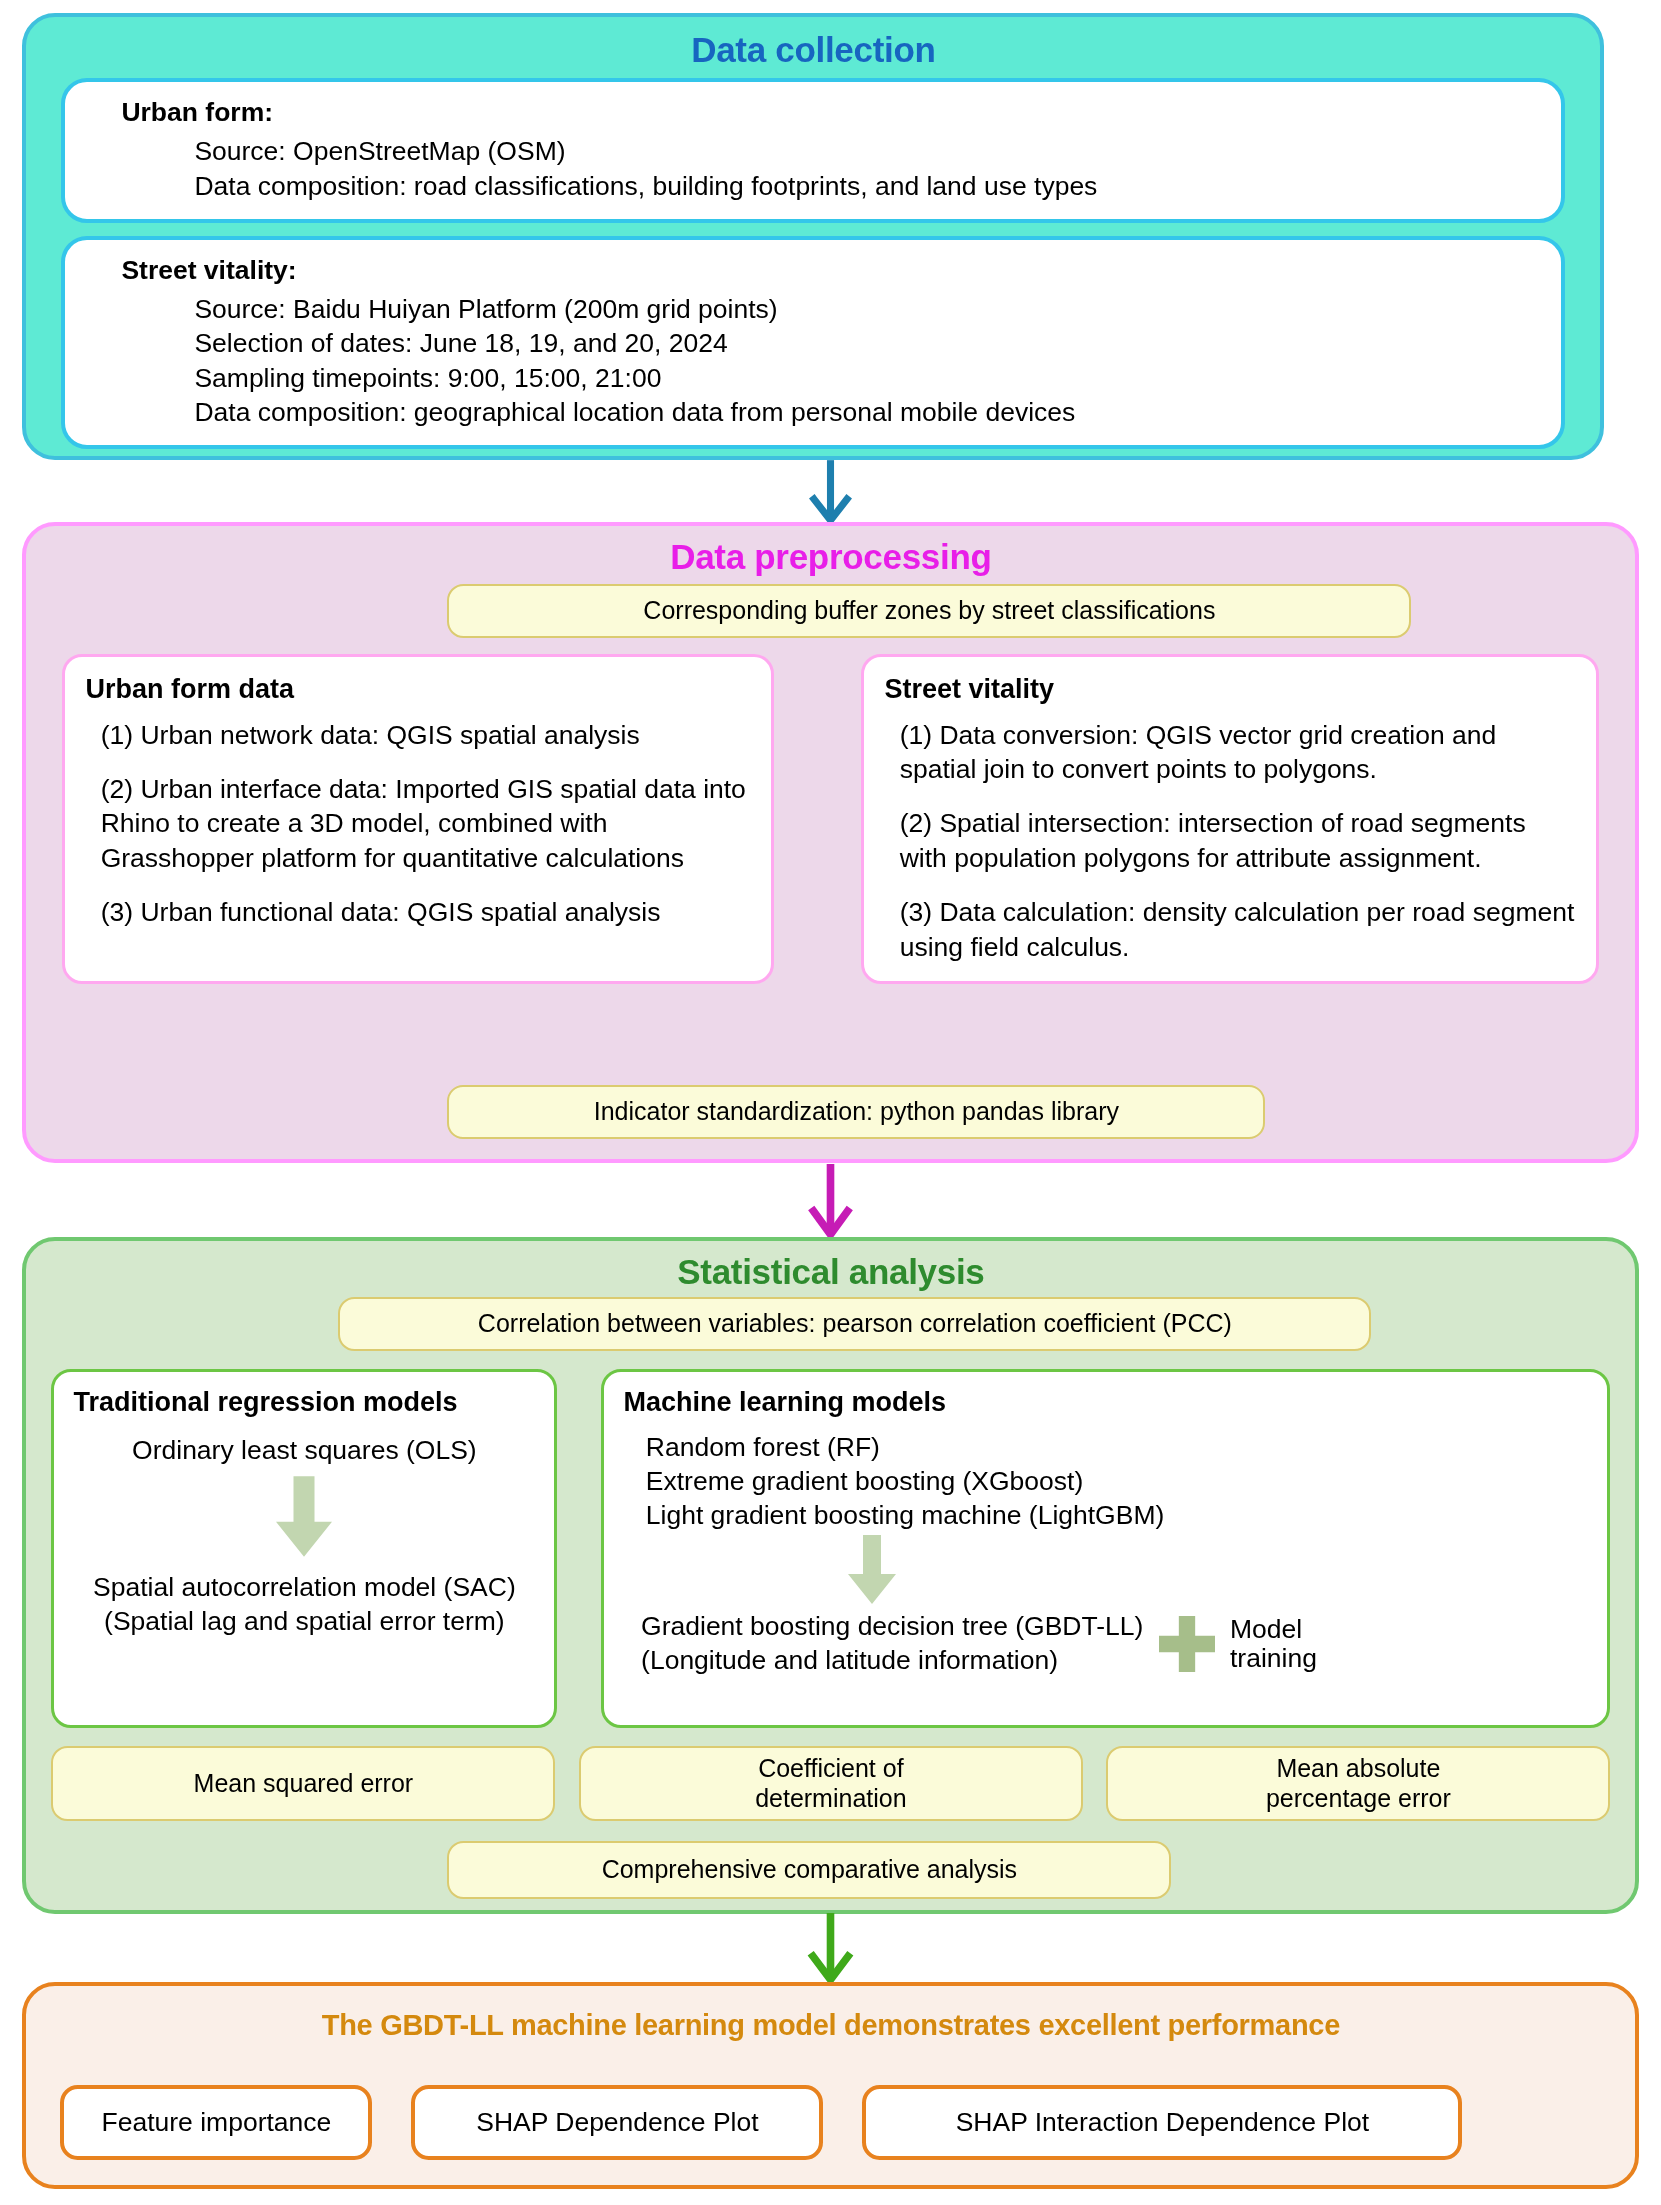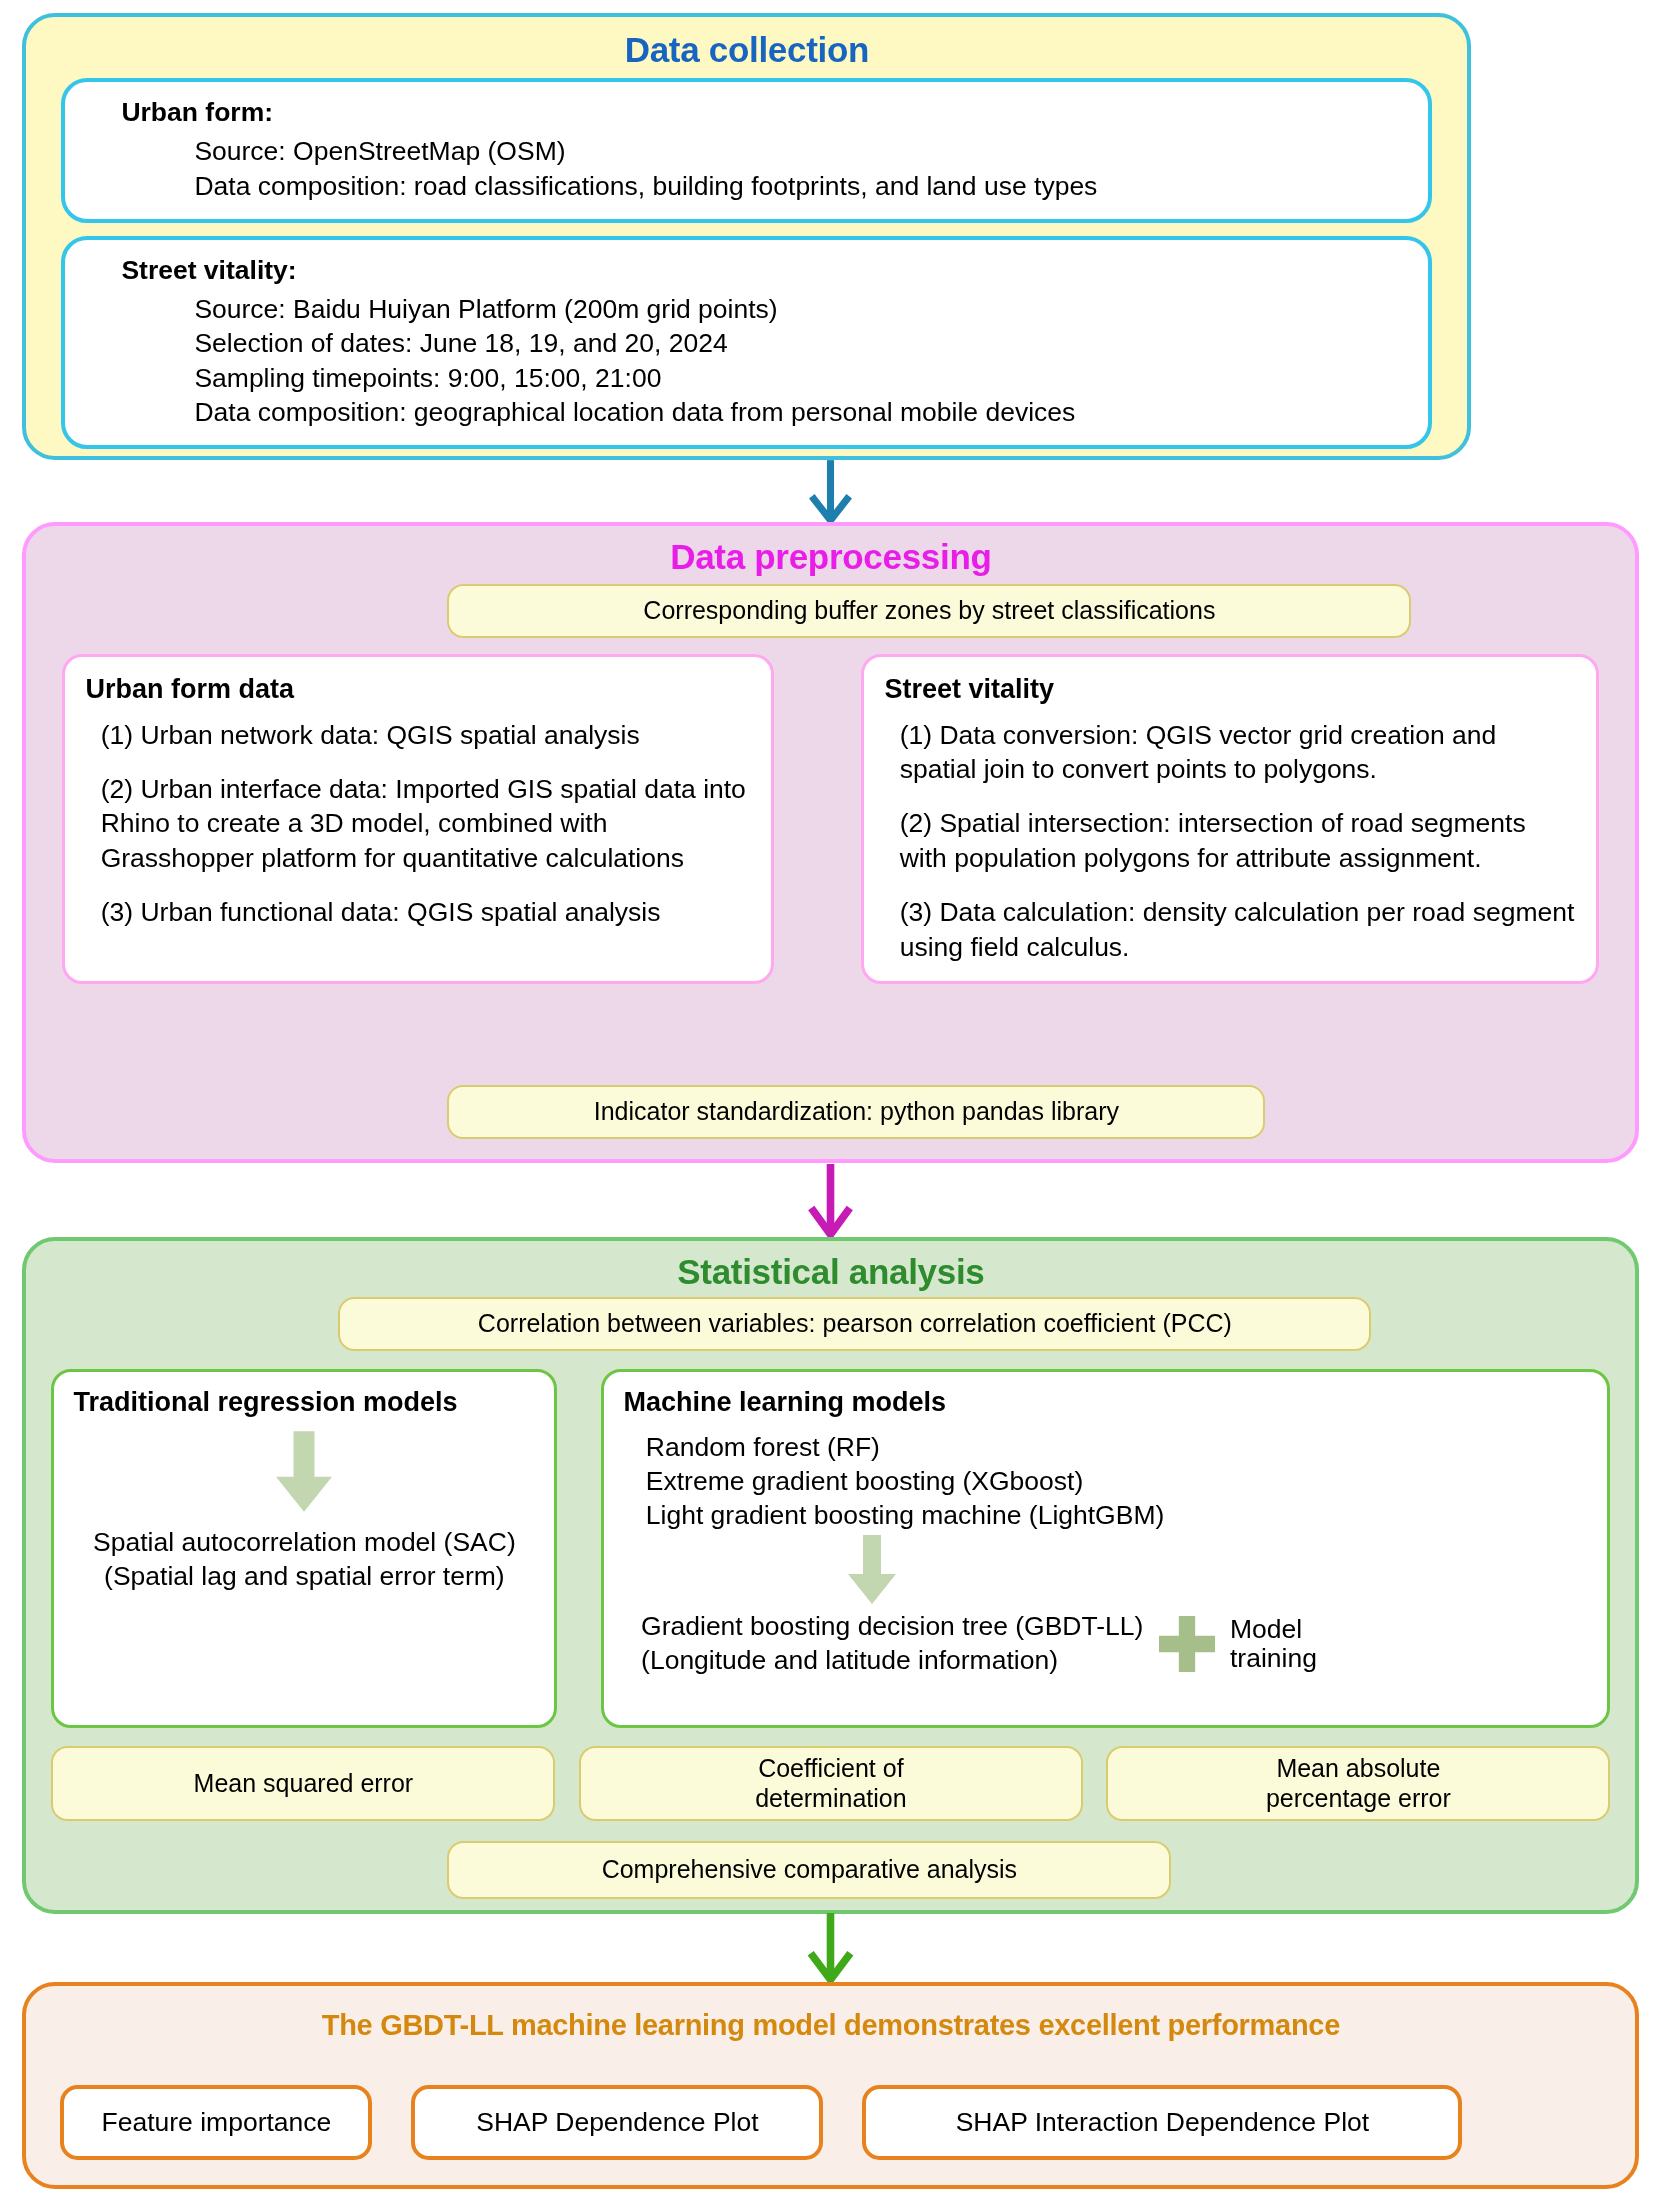--- a/index.html
+++ b/index.html
@@ -29,23 +29,23 @@
   .section-title {
     text-align: center;
     font-weight: bold;
     letter-spacing: -0.3px;
   }
 
   
   #sec-collection {
     left: 22.4px;
     top: 13px;
-    width: 1449px;
+    width: 1582px;
     height: 447px;
-    background: #fef9c3;
+    background: #5eead4;
     border: 4.1px solid #3fc0dd;
   }
   #sec-collection .section-title {
     color: #1765c0;
     font-size: 35px;
     margin-top: 13px;
     margin-bottom: 8.2px;
   }
 
   .inner-card-blue {
@@ -364,20 +364,21 @@
 
   <div class="section" id="sec-stats">
     <div class="section-title">Statistical analysis</div>
 
     <div class="pill" id="pill-pcc">Correlation between variables: pearson correlation coefficient (PCC)</div>
 
     <div class="twocol-stats">
 
       <div class="card-green left">
         <div class="card-title">Traditional regression models</div>
+        <div class="stats-line" style="text-align:center;margin-top:15.3px;">Ordinary least squares (OLS)</div>
 
         <div class="arrow-block">
           <svg class="fat-arrow" viewBox="0 0 96 138" xmlns="http://www.w3.org/2000/svg">
             <polygon points="30,0 66,0 66,78 96,78 48,138 0,78 30,78" fill="#c2d6b0"></polygon>
           </svg>
         </div>
 
         <div class="stats-line" style="text-align:center;margin-top:14px;">Spatial autocorrelation model (SAC)</div>
         <div class="stats-line" style="text-align:center;">(Spatial lag and spatial error term)</div>
       </div>

